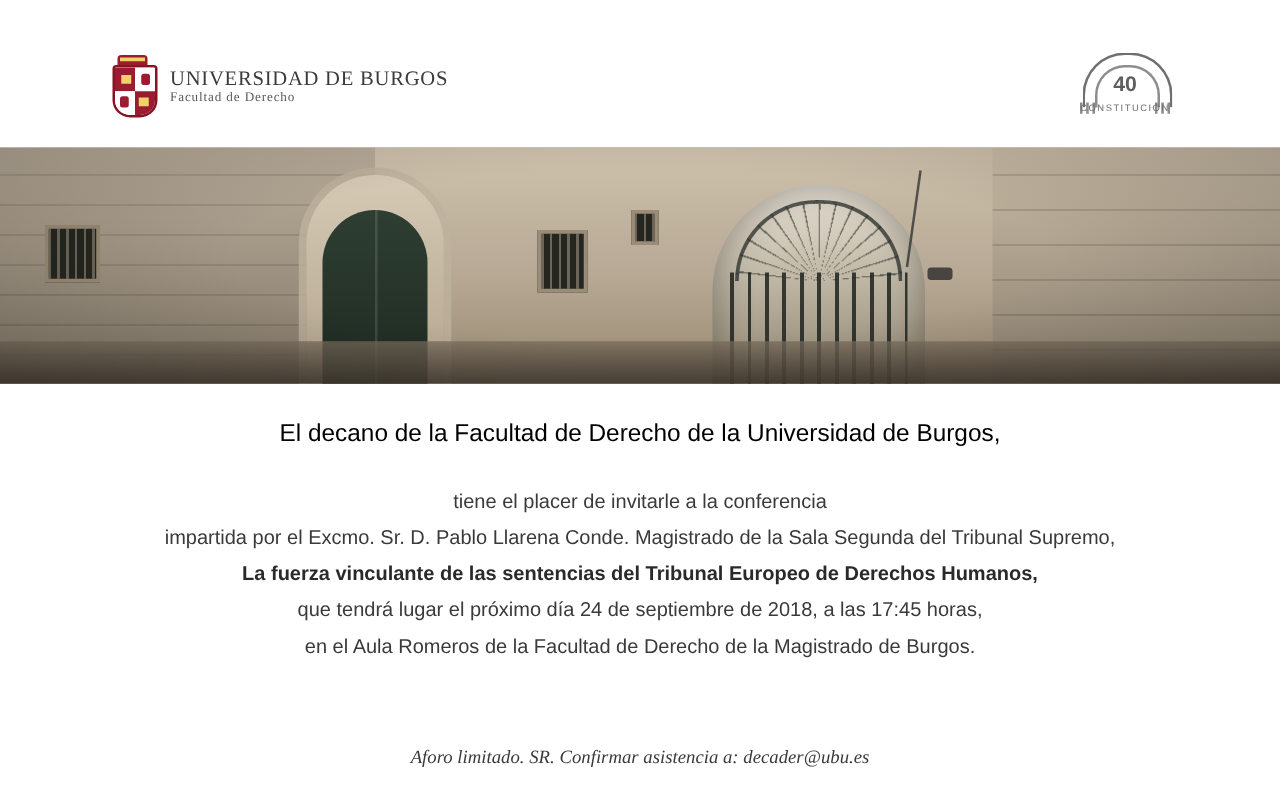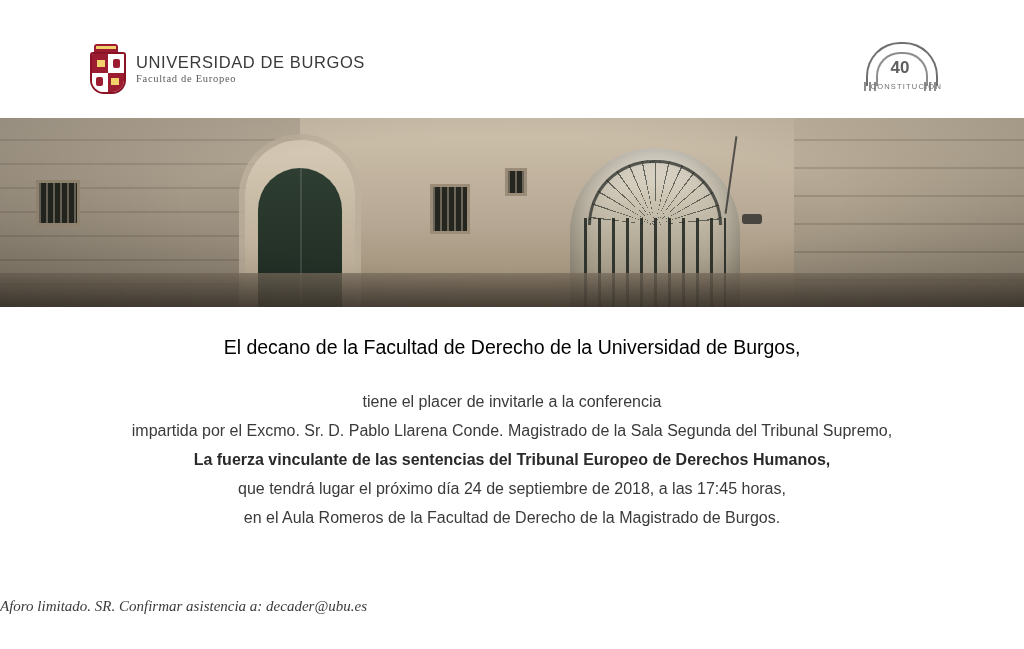--- a/index.html
+++ b/index.html
@@ -80,21 +80,21 @@
     border-radius: 3px 3px 0 0;
   }
   .crest .crown:after {
     content: "";
     position: absolute;
     left: 2px; top: 2px;
     width: 20px; height: 3px;
     background: #f2d06b;
   }
   .brand-text .line1 {
-    font-family: Liberation Sans, sans-serif;
+    font-family: Liberation Serif, serif;
     font-size: 16.5px;
     letter-spacing: 0.6px;
     color: #3a3a3a;
     line-height: 19px;
   }
   .brand-text .line2 {
     font-family: "Liberation Serif", serif;
     font-size: 10.5px;
     letter-spacing: 0.7px;
     color: #5a5a5a;
@@ -131,21 +131,21 @@
     text-align: center;
     font-family: Liberation Sans, sans-serif;
     font-weight: bold;
     font-size: 17px;
     color: #5f5f5f;
   }
   .anniversary .word {
     position: absolute;
     left: 0; right: 0;
     top: 40px;
-    text-align: right;
+    text-align: center;
     font-size: 7.5px;
     letter-spacing: 1.2px;
     color: #6f6f6f;
   }
   .anniversary .bars {
     position: absolute;
     left: 4px; right: 4px;
     top: 40px;
     height: 10px;
   }
@@ -289,20 +289,21 @@
     line-height: 29px;
   }
   .para.bold {
     font-weight: bold;
     color: #2a2a2a;
   }
   .footer-note {
     position: absolute;
     left: 0; right: 0;
     top: 598px;
+    text-align: center;
     font-family: "Liberation Serif", serif;
     font-style: italic;
     font-size: 15px;
     color: #3a3a3a;
   }
 </style>
 </head>
 <body>
 
 <div class="header">
@@ -316,21 +317,21 @@
         <div class="q q3"></div>
         <div class="q q4"></div>
         <div class="castle"></div>
         <div class="castle b"></div>
         <div class="lion a"></div>
         <div class="lion b"></div>
       </div>
     </div>
     <div class="brand-text">
       <div class="line1">UNIVERSIDAD DE BURGOS</div>
-      <div class="line2">Facultad de Europeo</div>
+      <div class="line2">Facultad de Derecho</div>
     </div>
   </div>
 
   <div class="anniversary">
     <div class="arch"></div>
     <div class="arch-inner"></div>
     <div class="num">40</div>
     <div class="bars">
       <span style="left:2px"></span>
         <span style="left:7px"></span>

